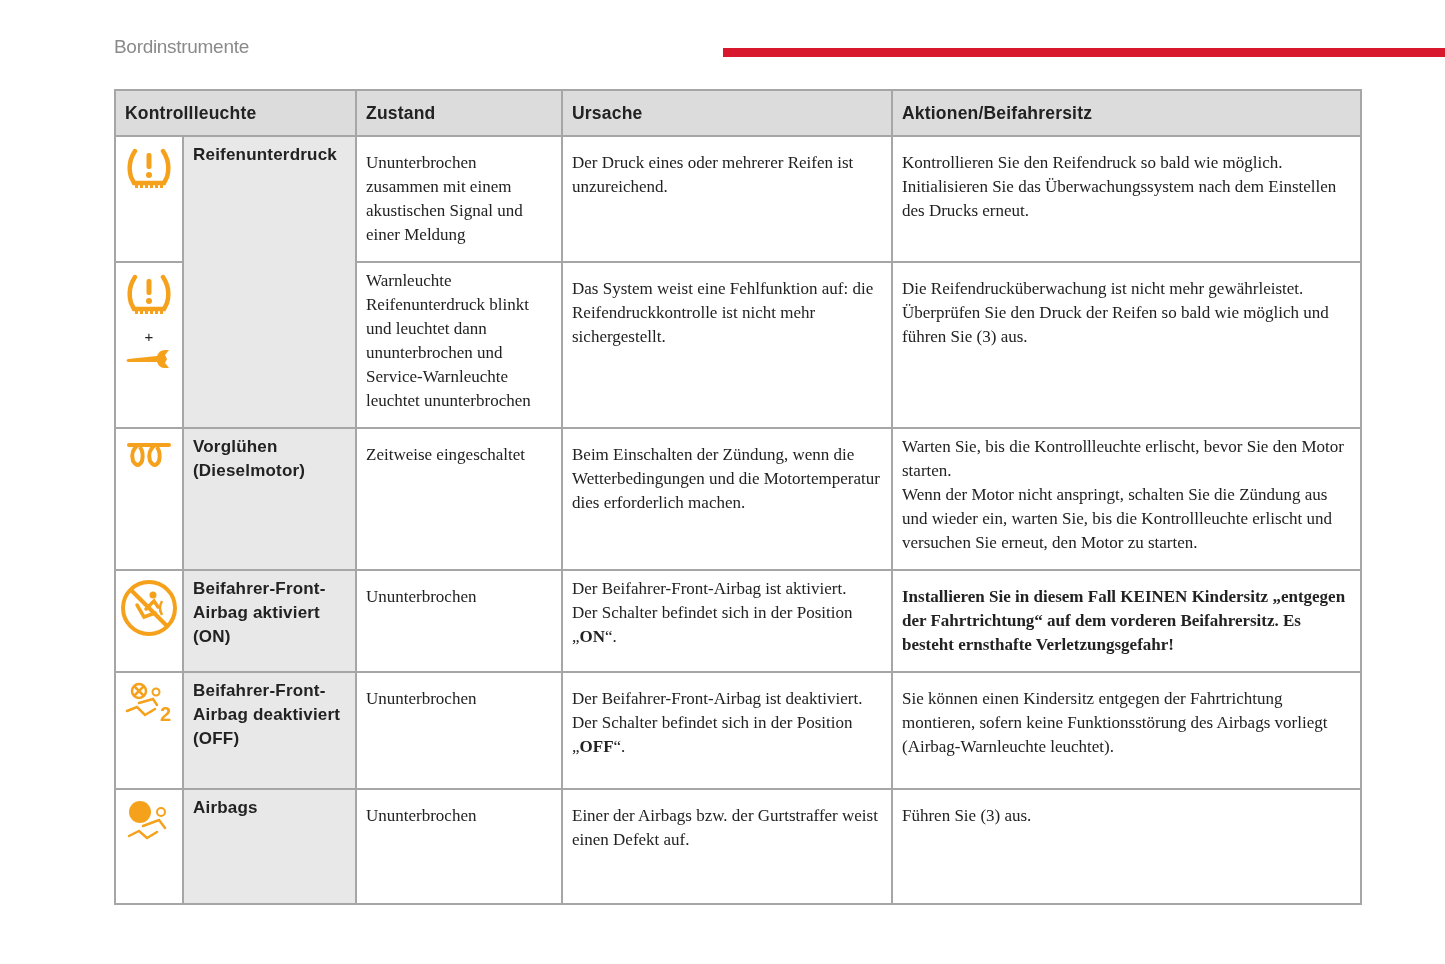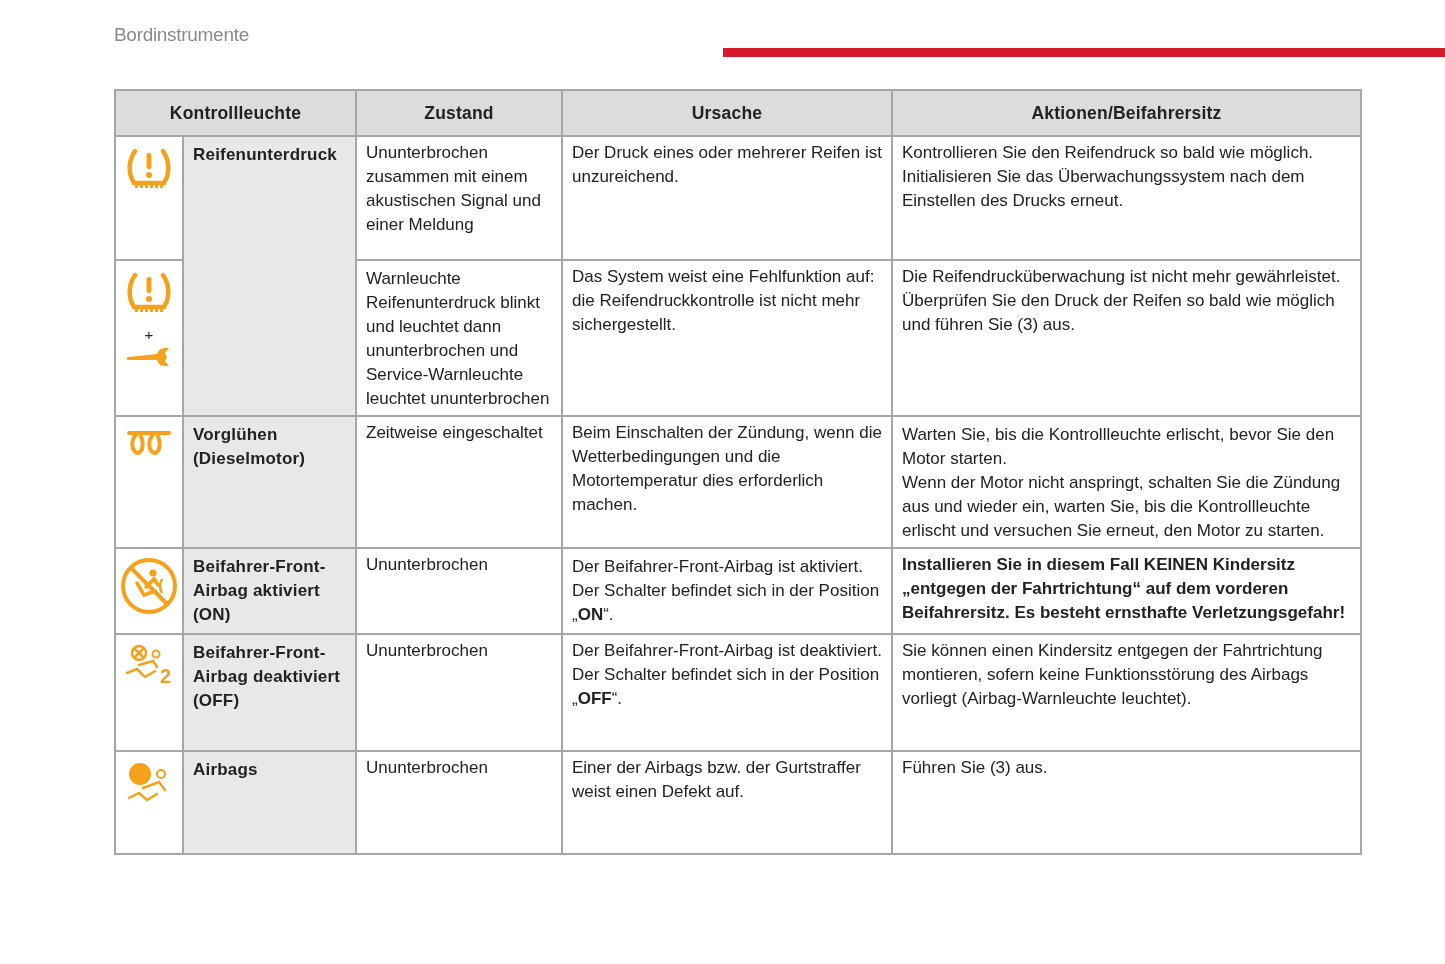--- a/index.html
+++ b/index.html
@@ -1,30 +1,30 @@
 <!DOCTYPE html>
 <html><head>
 <meta charset="utf-8">
 <style>
   html, body { margin:0; padding:0; background:#ffffff; }
   body { width:1445px; height:964px; position:relative; overflow:hidden;
          font-family:"Liberation Sans", sans-serif; color:#222; }
-  .section-title { position:absolute; left:114px; top:24px; font-size:19px; color:#8a8a8a;
+  .section-title { position:absolute; left:114px; top:36px; font-size:19px; color:#8a8a8a;
                    letter-spacing:-0.3px; }
   .red-bar { position:absolute; left:723px; top:48px; width:722px; height:9px; background:#d8182d; }
   .page-number { position:absolute; left:40px; top:970px; font-size:19px; font-weight:bold; color:#6a6a6a; }
 
   table.warn { position:absolute; left:114px; top:89px; border-collapse:collapse;
                width:1246px; table-layout:fixed; }
   table.warn th, table.warn td { border:2px solid #a6a6a6; vertical-align:top; font-size:17px; line-height:24px; }
-  table.warn th { background:#dcdcdc; text-align:center; font-weight:bold; height:44px; padding:0 9px;
+  table.warn th { background:#dcdcdc; text-align:left; font-weight:bold; height:44px; padding:0 9px;
                   vertical-align:middle; font-size:17.5px; letter-spacing:0.2px; }
   td.icon { background:#fff; text-align:center; padding-top:8px; }
   td.name { background:#e8e8e8; font-weight:bold; padding:6px 9px; letter-spacing:0.2px;margin-top:41px; }
-  td.txt { background:#fff; padding:4px 9px; }
+  td.txt { background:#fff; padding:14px 9px;font-family:Liberation Serif, serif; }
   td.small { font-size:16px; line-height:19.5px; padding-top:6px; }
   td.bold { font-weight:bold; font-size:16.5px; line-height:19.5px;margin-top:23px; }
   .plus { font-size:15px; line-height:22px; color:#222; }
   svg { display:inline-block; }
 </style>
 </head>
 <body>
 
 <div class="section-title">Bordinstrumente</div>
 <div class="red-bar"></div>
@@ -134,21 +134,21 @@
       </td>
       <td class="name">Beifahrer-Front-Airbag deaktiviert (OFF)</td>
       <td class="txt">Ununterbrochen</td>
       <td class="txt">
         <div>Der Beifahrer-Front-Airbag ist deaktiviert.</div>
         <div><span>Der Schalter befindet sich in der Position „</span><b>OFF</b><span>“.</span></div>
       </td>
       <td class="txt">Sie können einen Kindersitz entgegen der Fahrtrichtung montieren, sofern keine Funktionsstörung des Airbags vorliegt (Airbag-Warnleuchte leuchtet).</td>
     </tr>
 
-    <tr style="height:103px">
+    <tr style="height:115px">
       <td class="icon">
         <svg width="48" height="44" viewBox="0 0 48 44">
           <circle cx="15" cy="14" r="11" fill="#f5a11c"></circle>
           <circle cx="36" cy="14" r="4" fill="none" stroke="#f5a11c" stroke-width="2"></circle>
           <path d="M4 38 L14 33 L22 40 L32 34 M18 28 L34 22 L40 30" fill="none" stroke="#f5a11c" stroke-width="2.5" stroke-linecap="round"></path>
         </svg>
       </td>
       <td class="name">Airbags</td>
       <td class="txt">Ununterbrochen</td>
       <td class="txt">Einer der Airbags bzw. der Gurtstraffer weist einen Defekt auf.</td>

